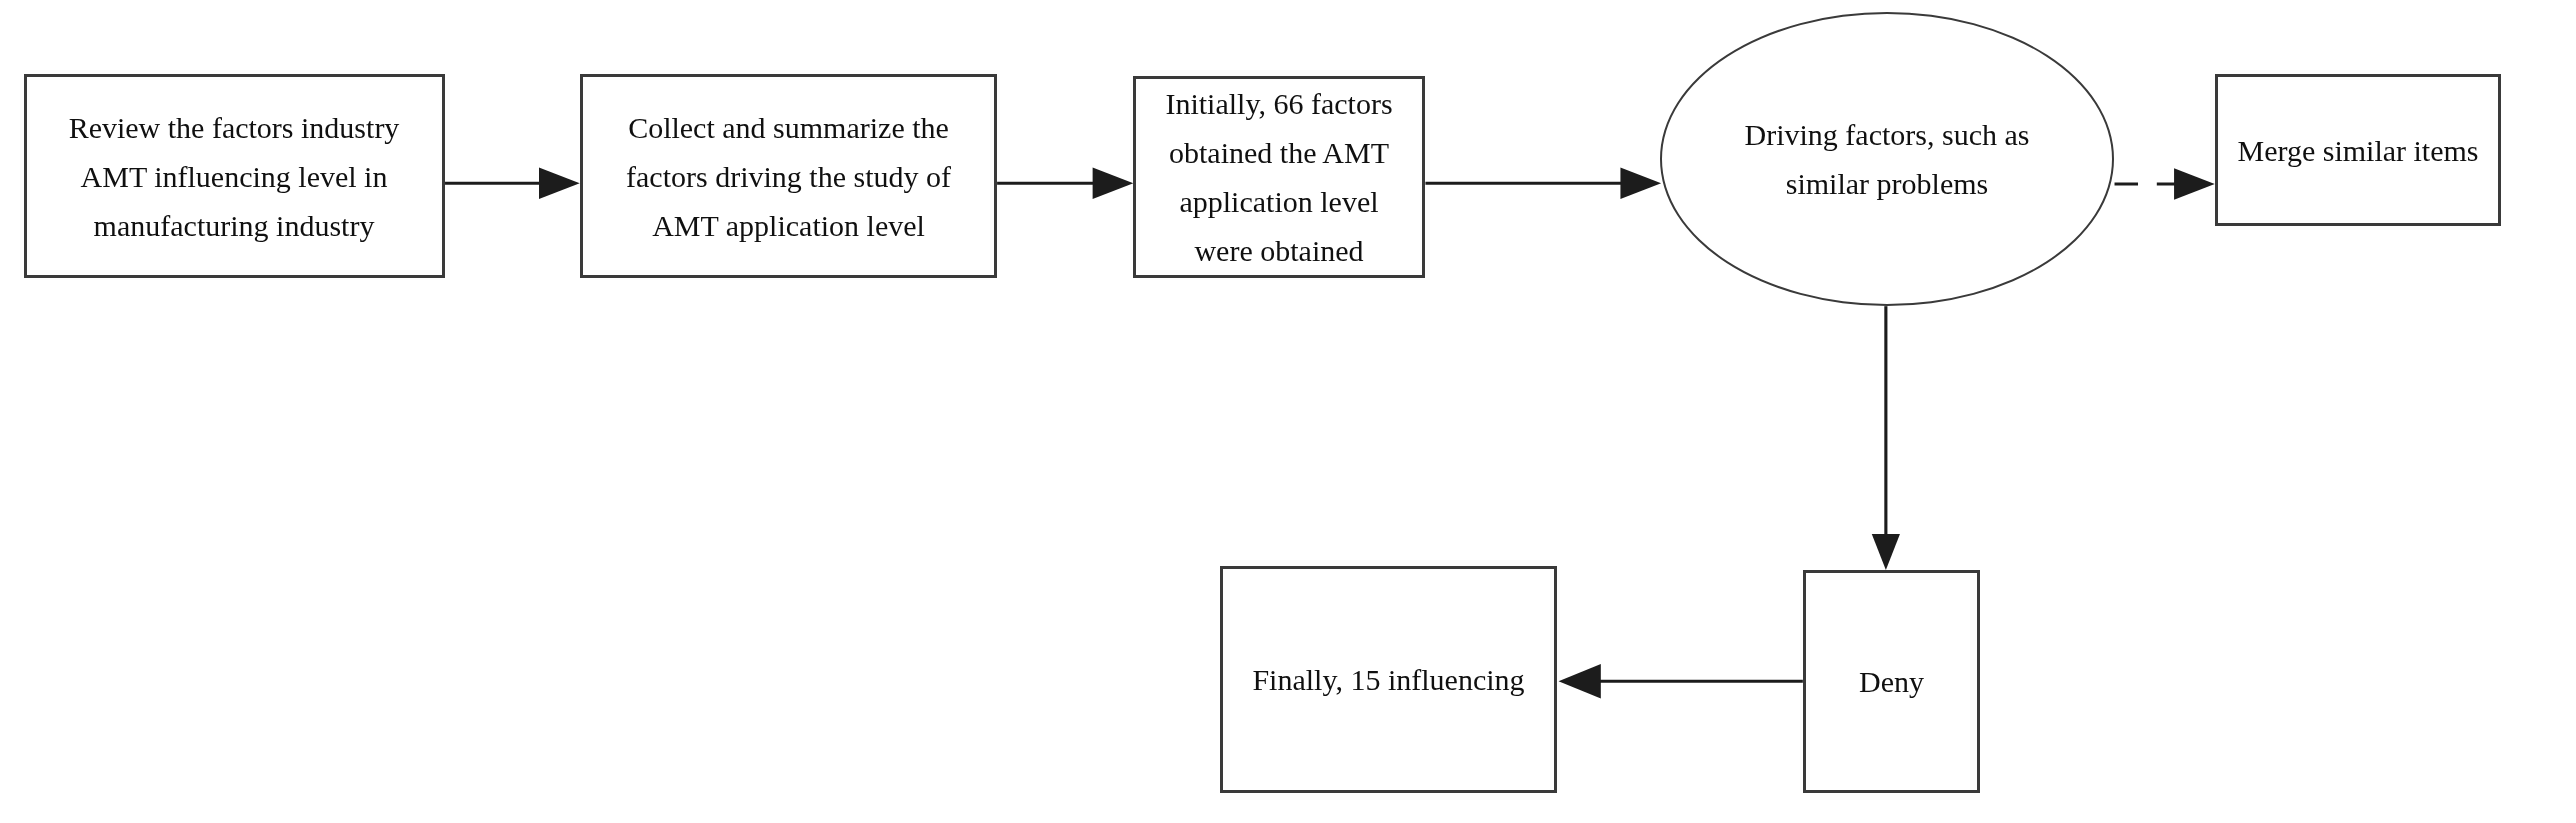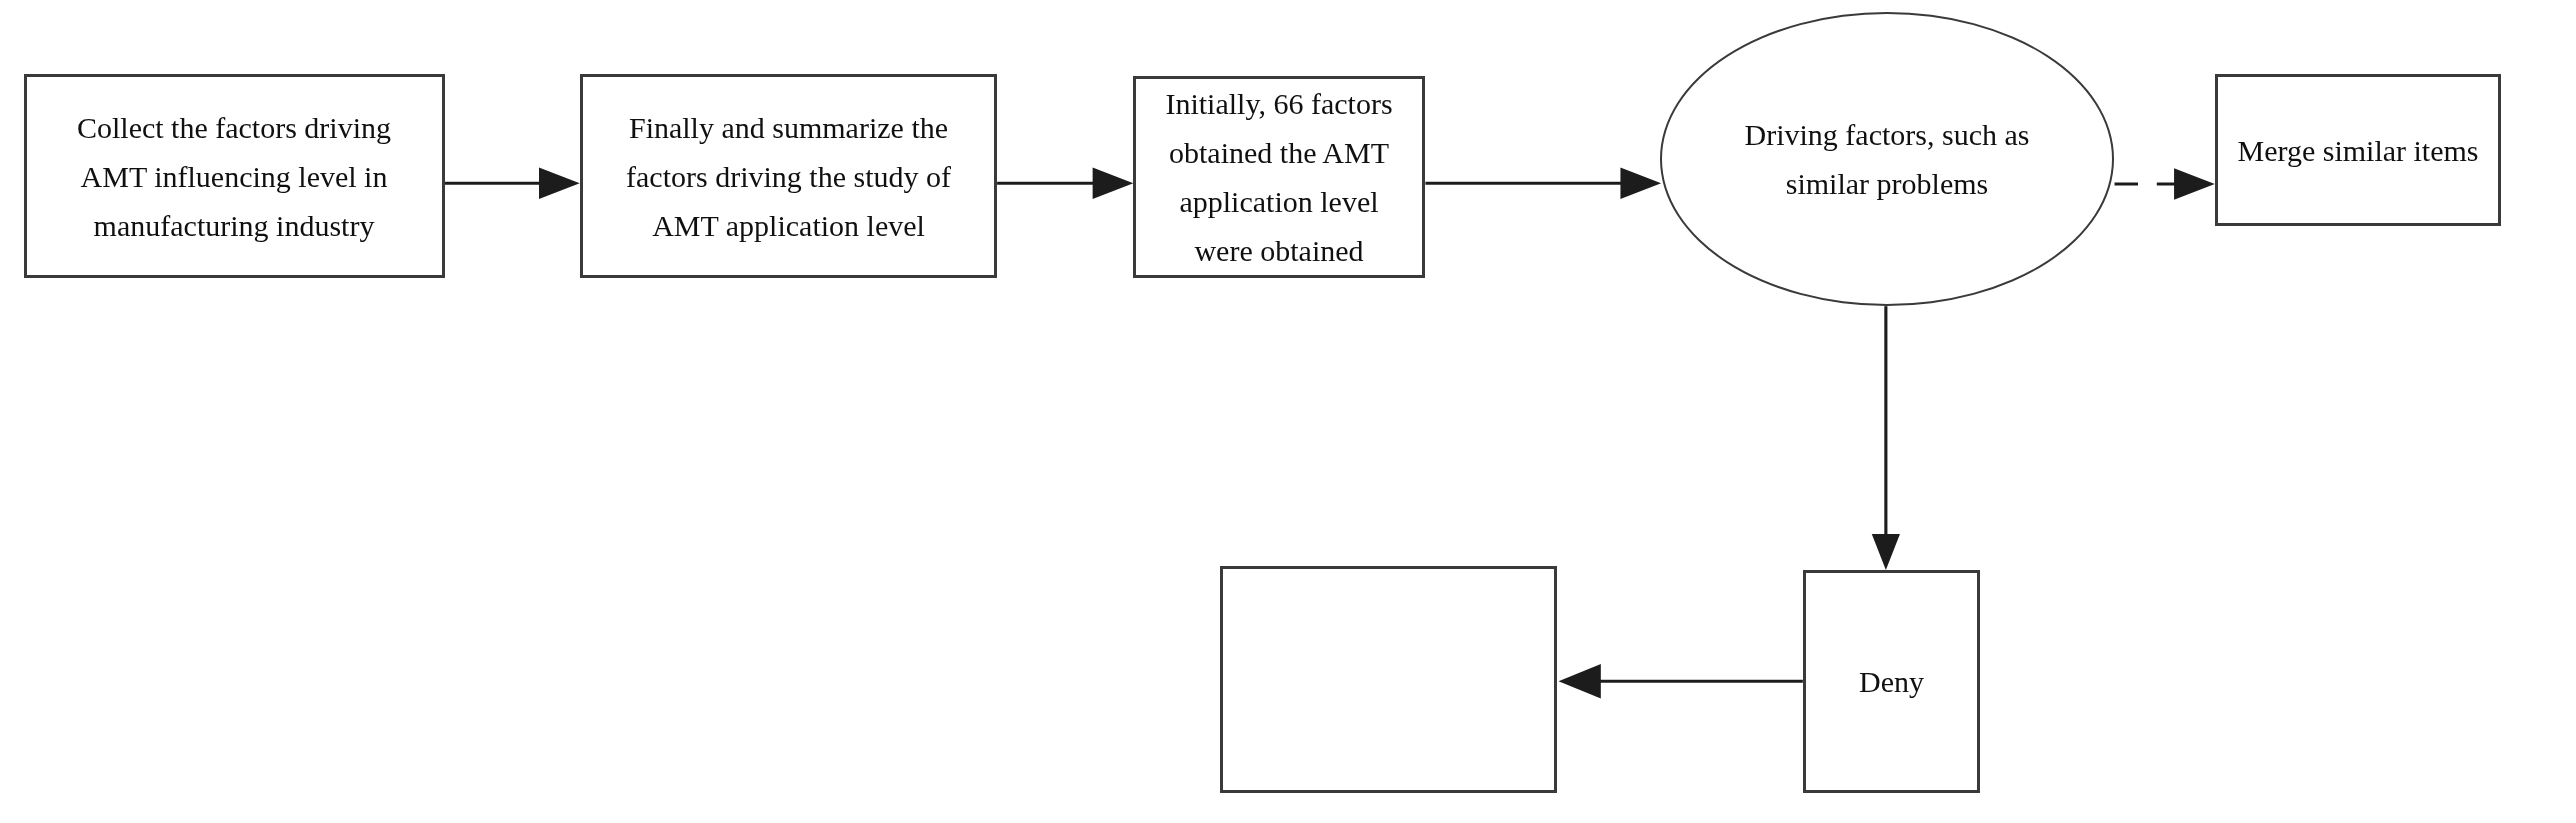--- a/index.html
+++ b/index.html
@@ -72,27 +72,27 @@
     </g>
 
     <g>
       <line class="connector" x1="2302" y1="870" x2="2042" y2="870"></line>
       <polygon class="arrowhead" points="1990,870 2044,848 2044,892"></polygon>
     </g>
 
   </svg>
 
   <div class="node" style="left:23.5px;top:74px;width:421px;height:204px;">
-    <div class="text-line">Collect the factors driving</div>
+    <div class="text-line">Review the factors industry</div>
     <div class="text-line">AMT influencing level in</div>
     <div class="text-line">manufacturing industry</div>
   </div>
 
   <div class="node" style="left:580px;top:74px;width:417px;height:204px;">
-    <div class="text-line">Finally and summarize the</div>
+    <div class="text-line">Collect and summarize the</div>
     <div class="text-line">factors driving the study of</div>
     <div class="text-line">AMT application level</div>
   </div>
 
   <div class="node" style="left:1133px;top:76px;width:292px;height:202px;">
     <div class="text-line">Initially, 66 factors</div>
     <div class="text-line">obtained the AMT</div>
     <div class="text-line">application level</div>
     <div class="text-line">were obtained</div>
   </div>
@@ -104,16 +104,17 @@
 
   <div class="node" style="left:2215px;top:74px;width:286px;height:152px;">
     <div class="text-line">Merge similar items</div>
   </div>
 
   <div class="node" style="left:1803px;top:570px;width:177px;height:223px;">
     <div class="text-line">Deny</div>
   </div>
 
   <div class="node" style="left:1220px;top:566px;width:337px;height:227px;">
+    <div class="text-line">Finally, 15 influencing</div>
   </div>
 
 </div>
 
 
 </body></html>

